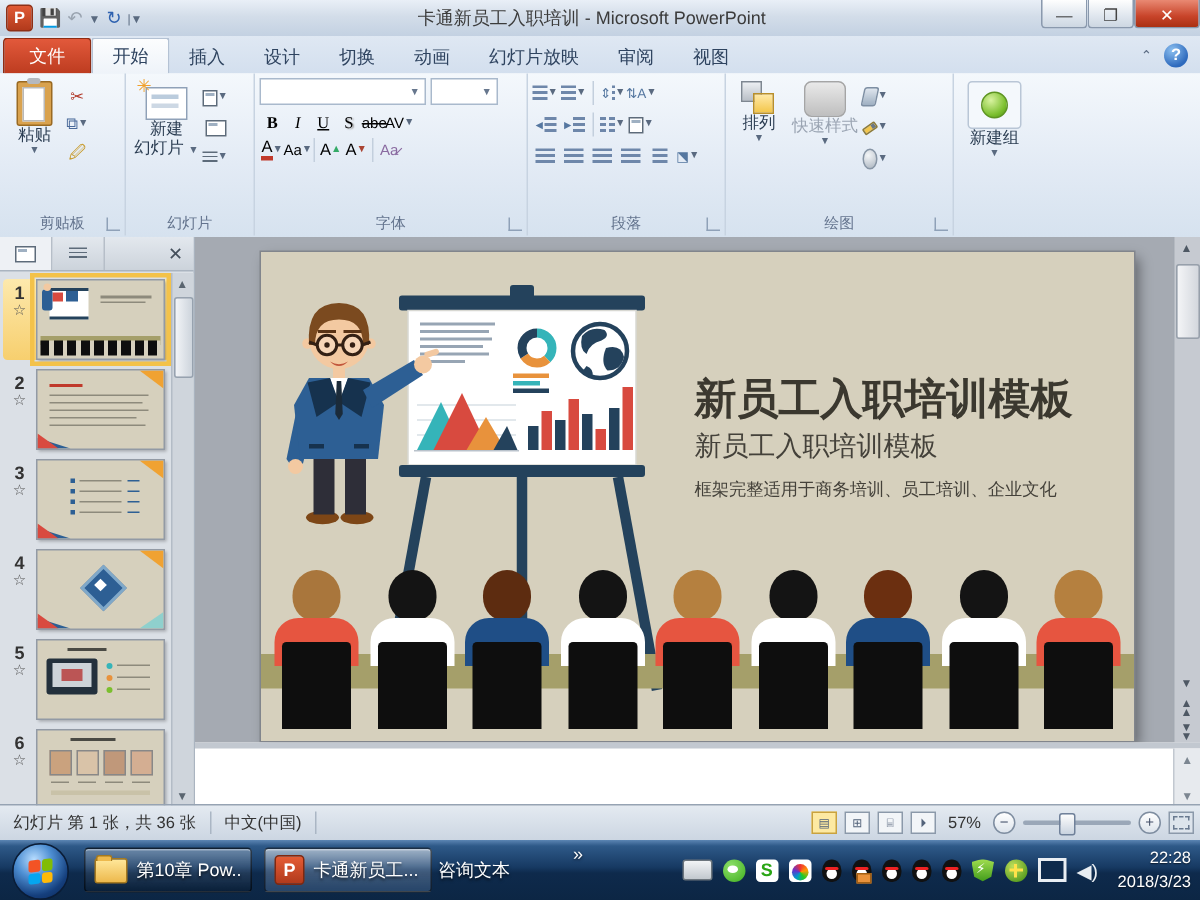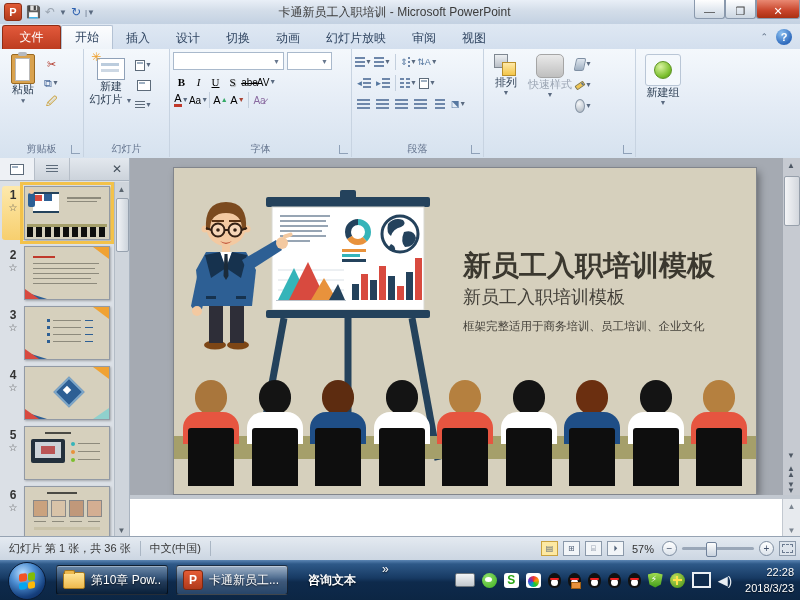--- a/index.html
+++ b/index.html
@@ -215,21 +215,21 @@
     <div class="tab-right">
       <span class="caret-up">⌃</span>
       <div class="help-btn">?</div>
     </div>
   </div>
 
   <div class="ribbon">
 
     <div class="rgroup" style="width:84px;">
       <div style="display:flex;">
-        <div class="bigbtn" style="width:40px;font-family:Liberation Mono, monospace;">
+        <div class="bigbtn" style="width:40px;">
           <div class="clip-i"></div>
           <span>粘贴</span>
             <span class="cv">▼</span>
         </div>
         <div style="display:flex;flex-direction:column;gap:3px;padding-top:4px;">
           <div class="sbtn" style="color:#b23a2a;">✂</div>
           <div class="sbtn" style="color:#4a6a9a;">⧉<span class="cv">▼</span></div>
           <div class="sbtn" style="color:#c79a2a;">🖉</div>
         </div>
       </div>
@@ -395,20 +395,21 @@
           <div class="sbtn">
               <span class="pencil"></span>
               <span class="cv">▼</span>
             </div>
           <div class="sbtn">
               <span class="fxball"></span>
               <span class="cv">▼</span>
             </div>
         </div>
       </div>
+      <div class="glabel">绘图</div>
       <div class="launcher"></div>
     </div>
 
 
     <div class="rgroup" style="width:56px;border-right:none;">
       <div class="bigbtn" style="width:48px;align-items:center;">
         <div style="width:34px;height:30px;border:1px solid #b9c6d6;border-radius:3px;display:flex;align-items:center;justify-content:center;background:#f4f8fc;">
           <div class="greenball"></div>
         </div>
         <span>新建组</span>
@@ -748,21 +749,21 @@
       </div>
     </div>
     <div class="task" style="left:56px;">
       <div class="folder-i"></div>
       <span>第10章 Pow...</span>
     </div>
     <div class="task active" style="left:176px;">
       <div class="pptsq">P</div>
       <span>卡通新员工...</span>
     </div>
-    <div class="tb-text" style="left:308px;font-weight:bold;">
+    <div class="tb-text" style="left:292px;">
       <span>咨询文本</span>
     </div>
     <div class="chev" style="left:382px;">»</div>
     <div class="tray">
       <div class="kbd-i"></div>
       <div class="tico wechat-i"></div>
       <div class="tico sky-i">S</div>
       <div class="tico rain-i"></div>
       <div class="qq"></div>
       <div class="qq case">

